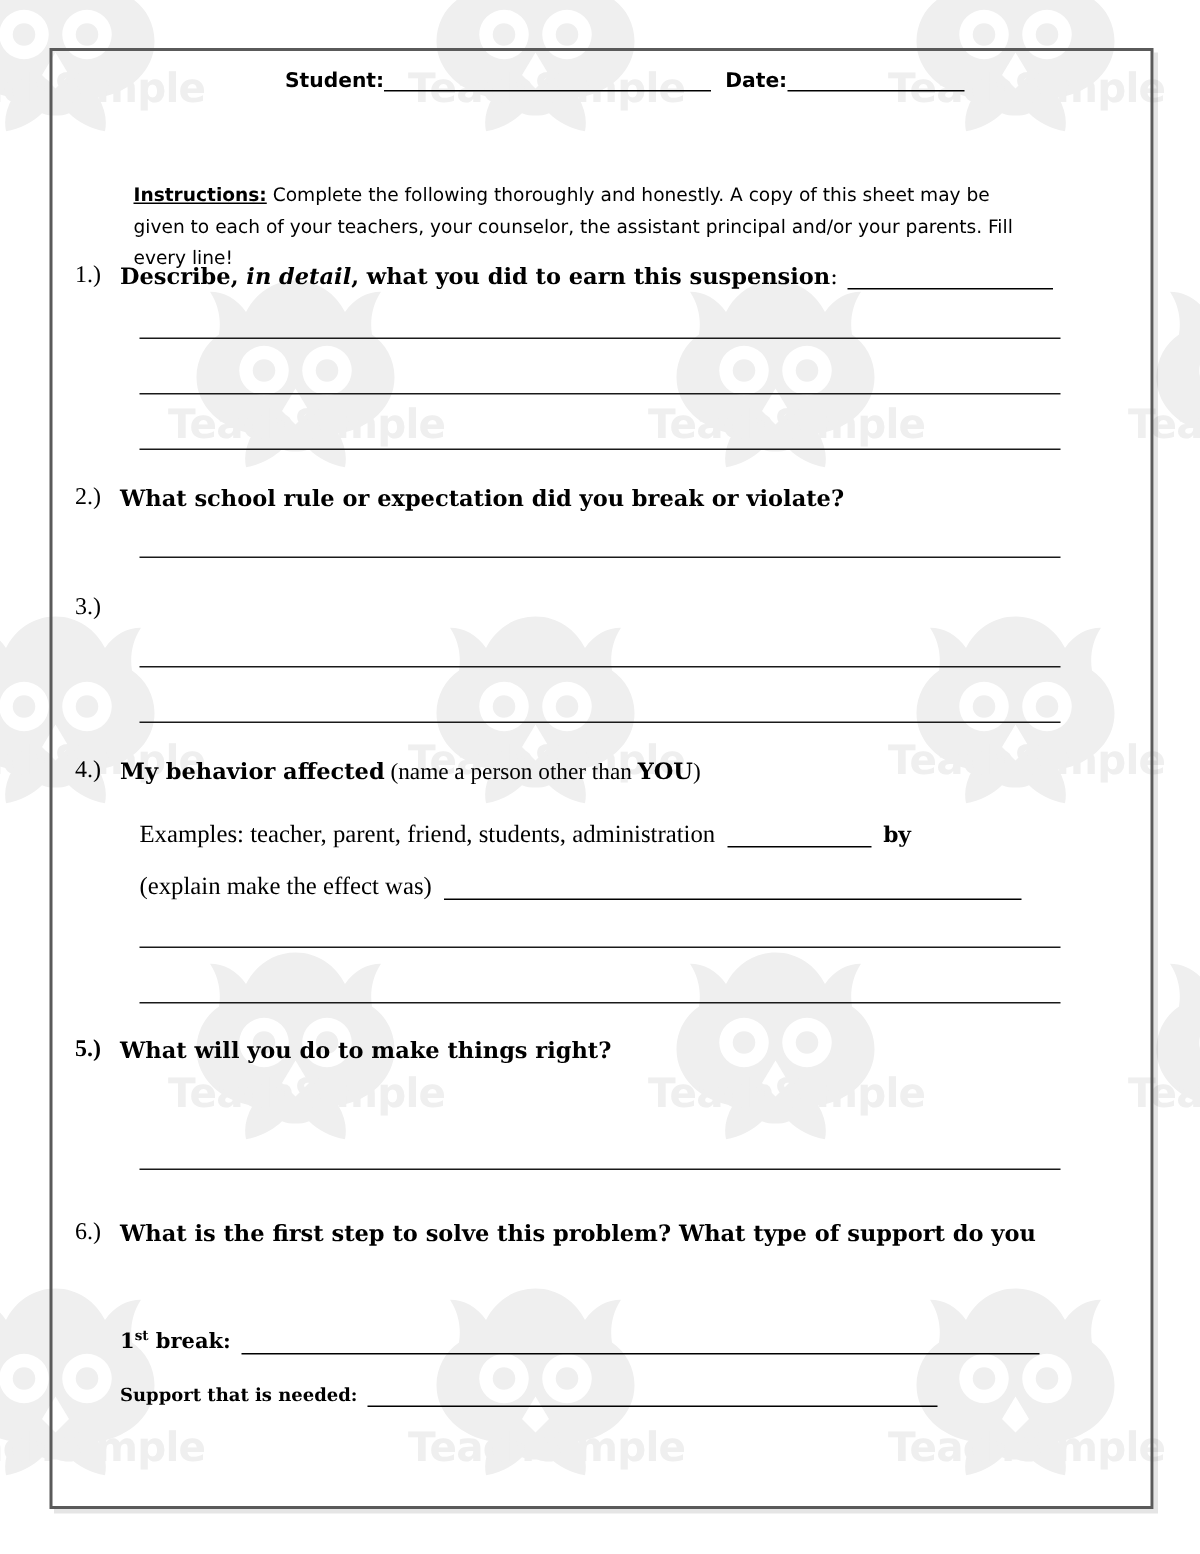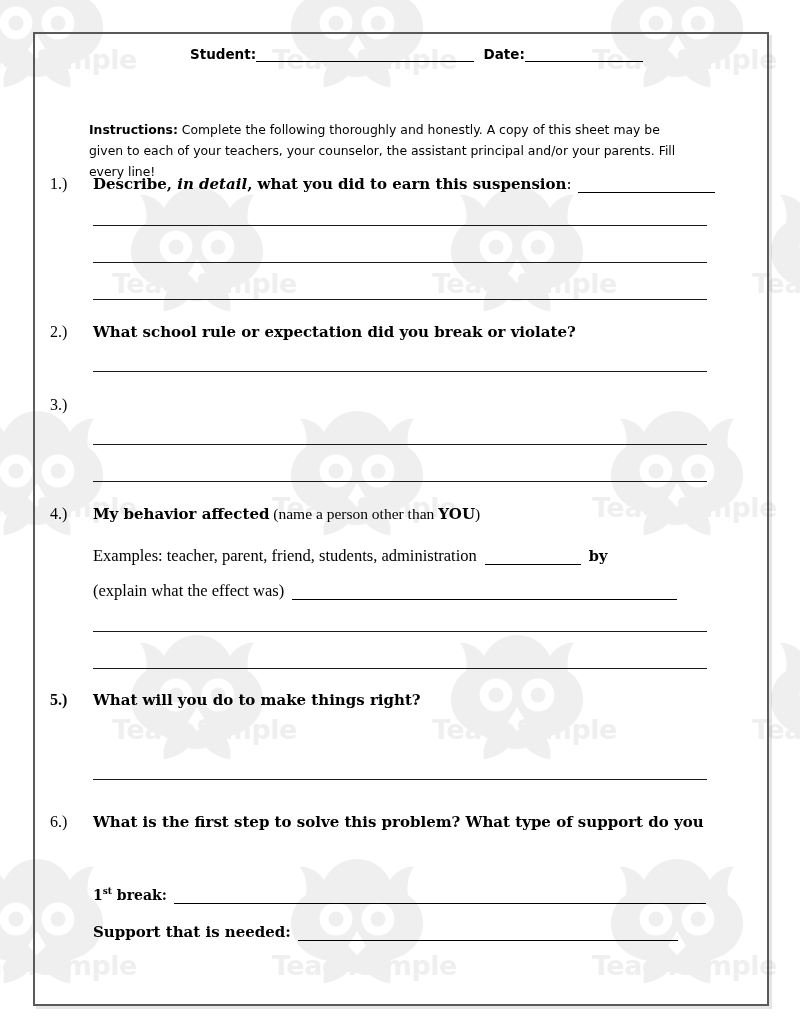--- a/index.html
+++ b/index.html
@@ -86,33 +86,34 @@
   #instructions {
     left: 89px; top: 119px;
     width: 600px;
     font-family: "DejaVu Sans", sans-serif;
     font-size: 12.4px;
     line-height: 21px;
     color: #000;
   }
   #instructions .ins-label {
     font-weight: bold;
+    text-decoration: underline;
   }
 
   
   .q-num {
     font-family: "Liberation Serif", serif;
     font-size: 16px;
     color: #000;
     left: 50px;
   }
   .q-num.bold { font-weight: bold; }
 
   .q-body {
-    left: 93px;
+    left: 80px;
     font-family: "DejaVu Serif", serif;
     font-size: 15px;
     color: #000;
     white-space: nowrap;
   }
   .q-body.bold { font-weight: bold; }
   .q-serif-plain {
     left: 93px;
     font-family: "Liberation Serif", serif;
     font-size: 16.5px;
@@ -309,35 +310,35 @@
   <div class="abs q-num" style="top:505px;">4.)</div>
   <div class="abs q-body" style="top:505px;">
     <span style="font-weight:bold">My behavior affected</span><span class="q-serif-plain" style="position:static;font-size:15.5px;"> (name a person other than </span><span style="font-weight:bold">YOU</span><span style="font-family:'Liberation Serif',serif;font-size:15.5px;">)</span>
   </div>
 
   <div class="abs q-serif-plain" style="top:535px;margin-top:11px;">
     <span>Examples: teacher, parent, friend, students, administration</span><span class="inline-rule" style="width:96px;margin-left:8px;margin-right:8px;"></span><span style="font-family:'DejaVu Serif',serif;font-weight:bold;font-size:14.5px;">by</span>
   </div>
 
   <div class="abs q-serif-plain" style="top:581px;">
-    <span>(explain what the effect was)</span><span class="inline-rule" style="width:385px;margin-left:8px;"></span>
+    <span>(explain make the effect was)</span><span class="inline-rule" style="width:385px;margin-left:8px;"></span>
   </div>
 
   <div class="abs ans-line" style="top:631px;"></div>
   <div class="abs ans-line" style="top:668px;"></div>
 
   <div class="abs q-num bold" style="top:691px;">5.)</div>
   <div class="abs q-body bold" style="top:691px;">What will you do to make things right?</div>
 
   <div class="abs ans-line" style="top:779px;"></div>
 
   <div class="abs q-num" style="top:813px;">6.)</div>
   <div class="abs q-body bold" style="top:813px;">What is the first step to solve this problem? What type of support do you</div>
 
   <div class="abs q-body bold" style="top:886px;font-size:14px;">
     <span>1</span><sup style="font-size:9px;">st</sup><span> break:</span><span class="inline-rule" style="width:532px;margin-left:7px;"></span>
   </div>
 
-  <div class="abs q-body bold" style="top:923px;font-size:15px;">
+  <div class="abs q-body bold" style="top:923px;font-size:12px;">
     <span>Support that is needed:</span><span class="inline-rule" style="width:380px;margin-left:7px;"></span>
   </div>
 
 </div>
 
 </body></html>

